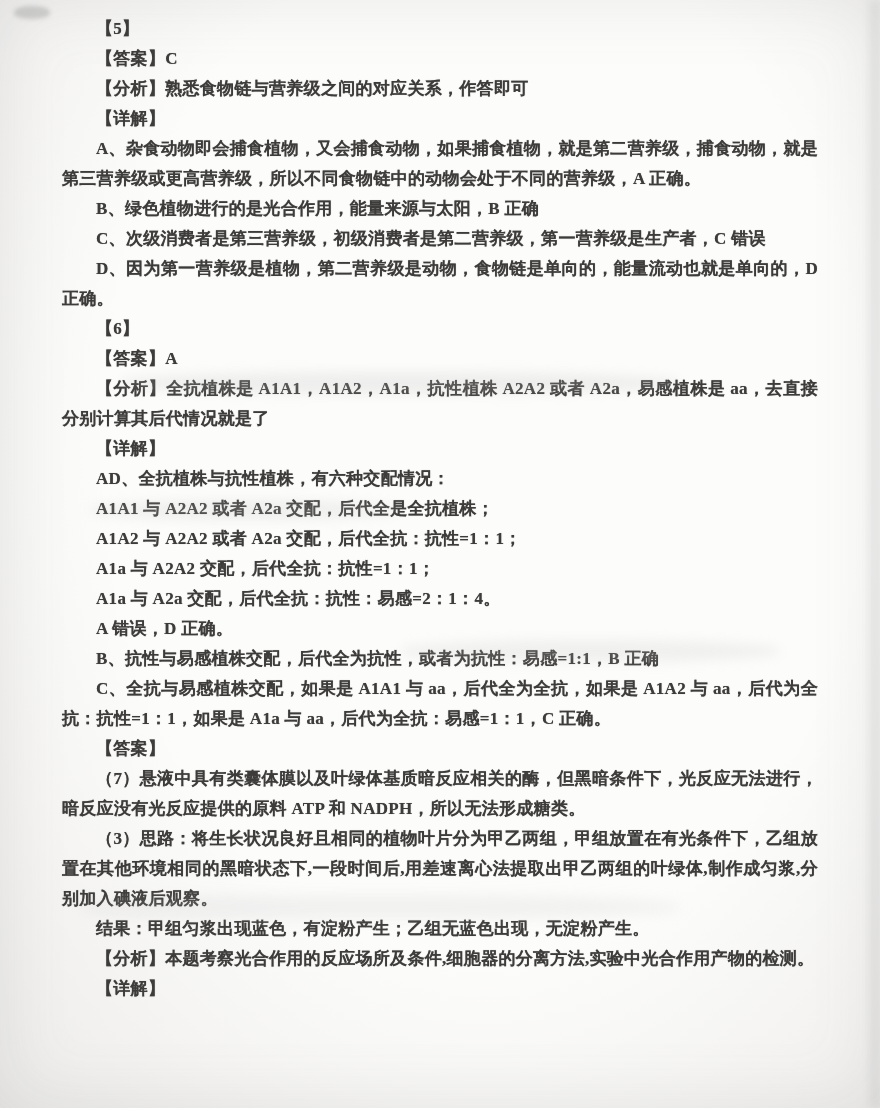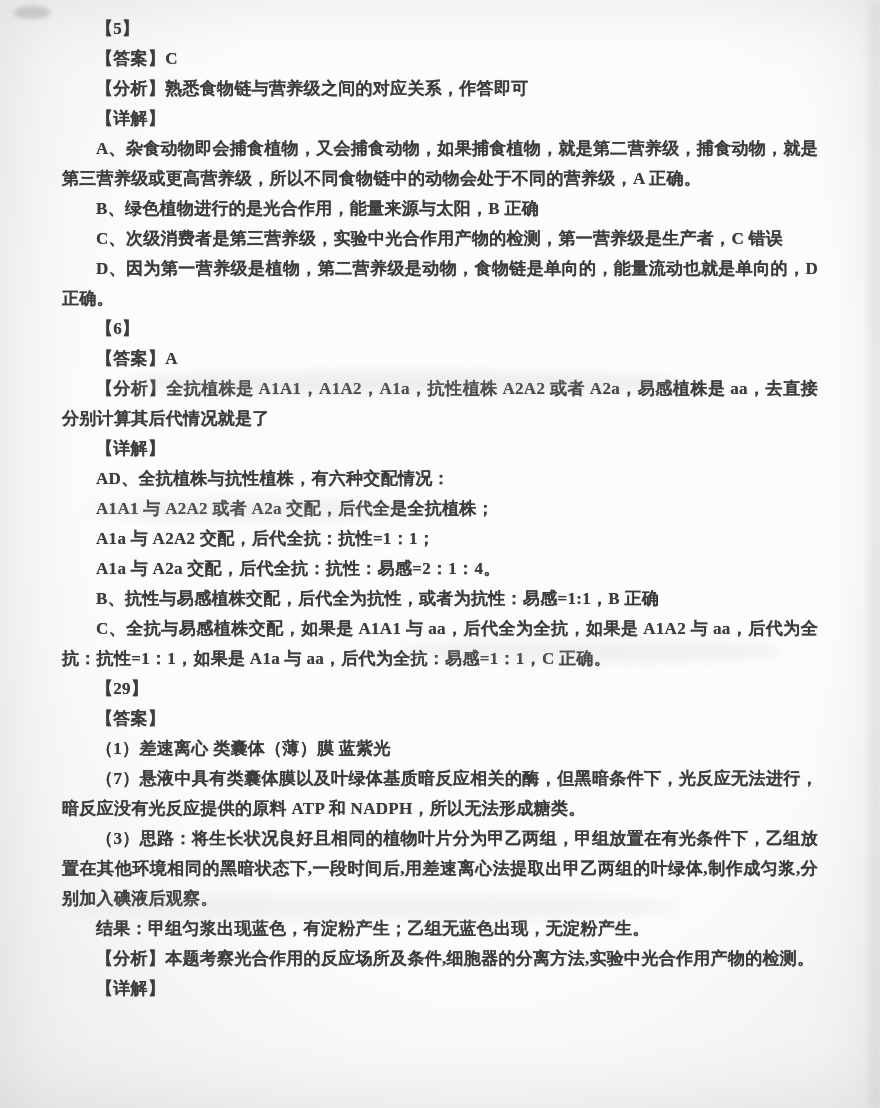--- a/index.html
+++ b/index.html
@@ -58,41 +58,41 @@
   <div class="smudge s5"></div>
   <div class="smudge s6"></div>
 
   <section>
     <p class="line">【5】</p>
     <p class="line">【答案】C</p>
     <p class="line">【分析】熟悉食物链与营养级之间的对应关系，作答即可</p>
     <p class="line">【详解】</p>
     <p class="line">A、杂食动物即会捕食植物，又会捕食动物，如果捕食植物，就是第二营养级，捕食动物，就是第三营养级或更高营养级，所以不同食物链中的动物会处于不同的营养级，A 正确。</p>
     <p class="line">B、绿色植物进行的是光合作用，能量来源与太阳，B 正确</p>
-    <p class="line">C、次级消费者是第三营养级，实验中光合作用产物的检测，第一营养级是生产者，C 错误</p>
+    <p class="line">C、次级消费者是第三营养级，初级消费者是第二营养级，第一营养级是生产者，C 错误</p>
     <p class="line">D、因为第一营养级是植物，第二营养级是动物，食物链是单向的，能量流动也就是单向的，D 正确。</p>
   </section>
 
   <section>
     <p class="line">【6】</p>
     <p class="line">【答案】A</p>
     <p class="line">【分析】全抗植株是 A1A1，A1A2，A1a，抗性植株 A2A2 或者 A2a，易感植株是 aa，去直接分别计算其后代情况就是了</p>
     <p class="line">【详解】</p>
     <p class="line">AD、全抗植株与抗性植株，有六种交配情况：</p>
     <p class="line">A1A1 与 A2A2 或者 A2a 交配，后代全是全抗植株；</p>
+    <p class="line">A1A2 与 A2A2 或者 A2a 交配，后代全抗：抗性=1：1；</p>
     <p class="line">A1a 与 A2A2 交配，后代全抗：抗性=1：1；</p>
     <p class="line">A1a 与 A2a 交配，后代全抗：抗性：易感=2：1：4。</p>
+    <p class="line">A 错误，D 正确。</p>
     <p class="line">B、抗性与易感植株交配，后代全为抗性，或者为抗性：易感=1:1，B 正确</p>
     <p class="line">C、全抗与易感植株交配，如果是 A1A1 与 aa，后代全为全抗，如果是 A1A2 与 aa，后代为全抗：抗性=1：1，如果是 A1a 与 aa，后代为全抗：易感=1：1，C 正确。</p>
   </section>
 
   <section>
-    <p class="line">【29】</p>
     <p class="line">【答案】</p>
-    <p class="line">（1）差速离心  类囊体（薄）膜  蓝紫光</p>
     <p class="line">（7）悬液中具有类囊体膜以及叶绿体基质暗反应相关的酶，但黑暗条件下，光反应无法进行，暗反应没有光反应提供的原料 ATP 和 NADPH，所以无法形成糖类。</p>
     <p class="line">（3）思路：将生长状况良好且相同的植物叶片分为甲乙两组，甲组放置在有光条件下，乙组放置在其他环境相同的黑暗状态下,一段时间后,用差速离心法提取出甲乙两组的叶绿体,制作成匀浆,分别加入碘液后观察。</p>
     <p class="line">结果：甲组匀浆出现蓝色，有淀粉产生；乙组无蓝色出现，无淀粉产生。</p>
     <p class="line">【分析】本题考察光合作用的反应场所及条件,细胞器的分离方法,实验中光合作用产物的检测。</p>
     <p class="line">【详解】</p>
   </section>
 
 </div>
 
 </body></html>

